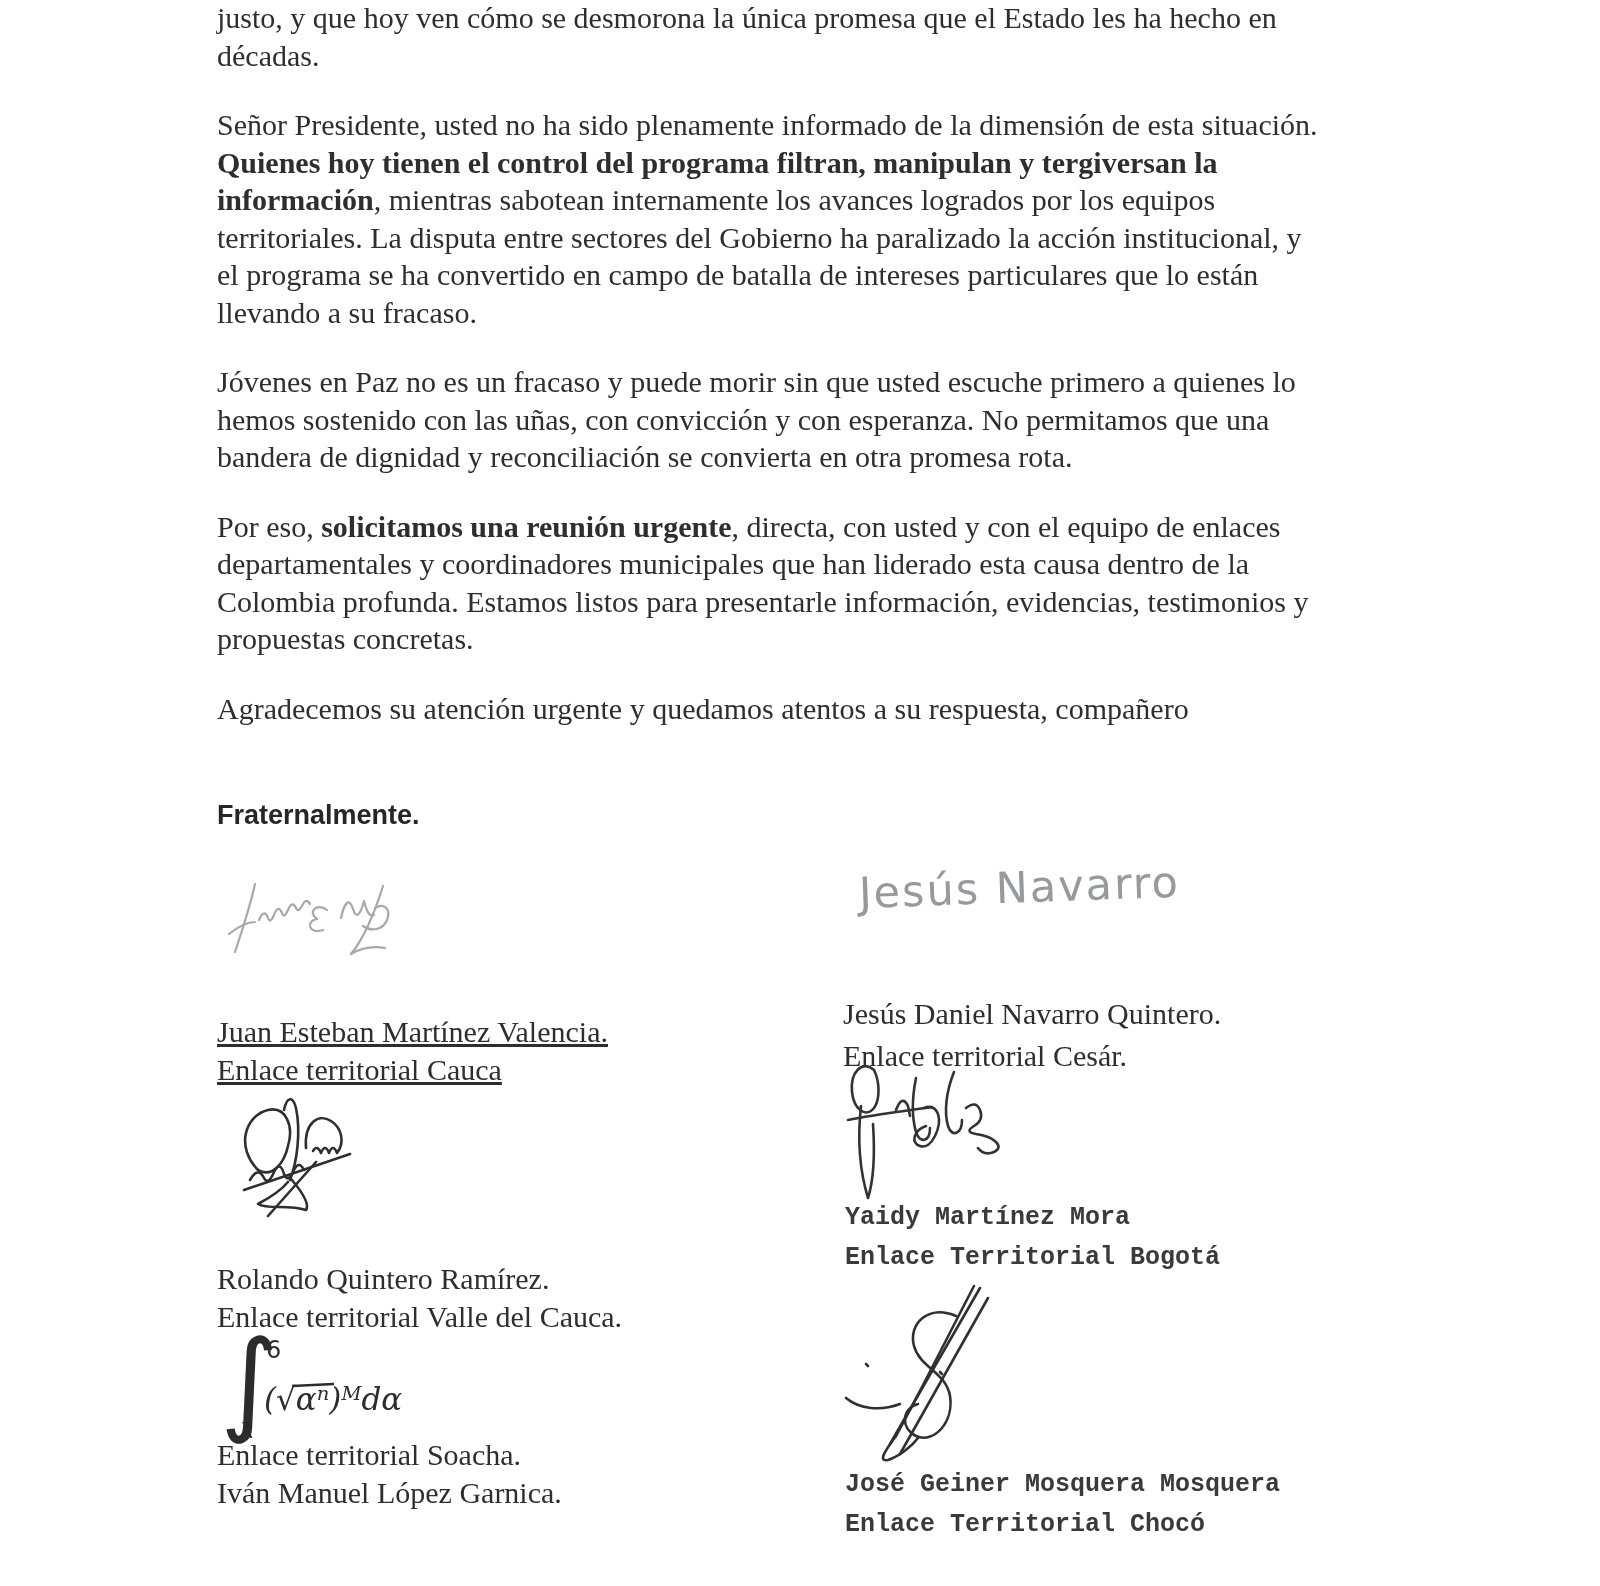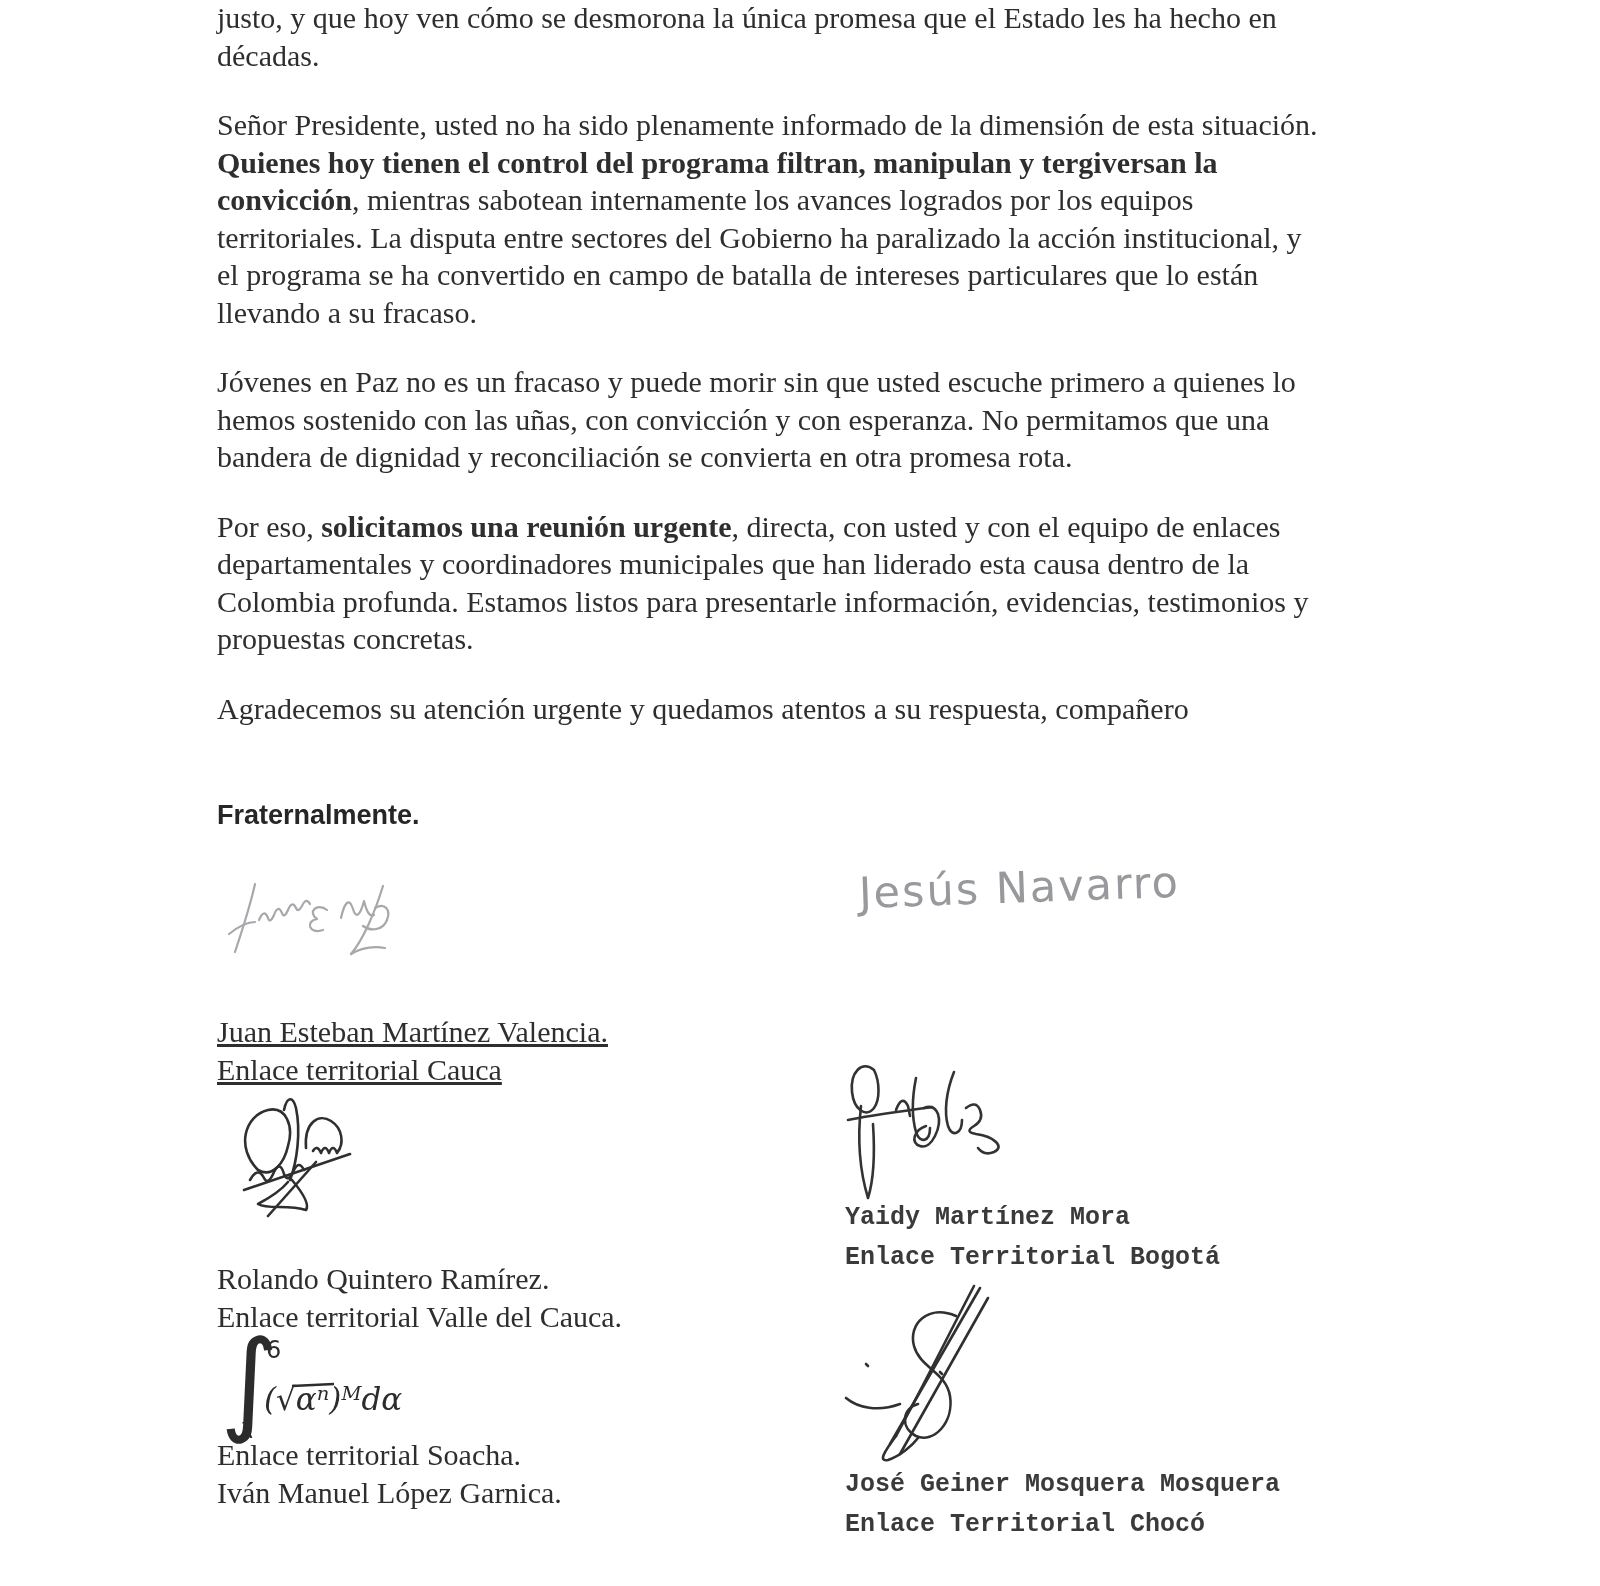--- a/index.html
+++ b/index.html
@@ -51,21 +51,21 @@
 <div class="page">
 
   <div class="letter-body">
       <div class="para">
         <div class="line"><span>justo, y que hoy ven cómo se desmorona la única promesa que el Estado les ha hecho en</span></div>
         <div class="line"><span>décadas.</span></div>
       </div>
       <div class="para">
         <div class="line"><span>Señor Presidente, usted no ha sido plenamente informado de la dimensión de esta situación.</span></div>
         <div class="line"><span class="b">Quienes hoy tienen el control del programa filtran, manipulan y tergiversan la</span></div>
-        <div class="line"><span class="b">convicción</span><span>, mientras sabotean internamente los avances logrados por los equipos</span></div>
+        <div class="line"><span class="b">información</span><span>, mientras sabotean internamente los avances logrados por los equipos</span></div>
         <div class="line"><span>territoriales. La disputa entre sectores del Gobierno ha paralizado la acción institucional, y</span></div>
         <div class="line"><span>el programa se ha convertido en campo de batalla de intereses particulares que lo están</span></div>
         <div class="line"><span>llevando a su fracaso.</span></div>
       </div>
       <div class="para">
         <div class="line"><span>Jóvenes en Paz no es un fracaso y puede morir sin que usted escuche primero a quienes lo</span></div>
         <div class="line"><span>hemos sostenido con las uñas, con convicción y con esperanza. No permitamos que una</span></div>
         <div class="line"><span>bandera de dignidad y reconciliación se convierta en otra promesa rota.</span></div>
       </div>
       <div class="para">
@@ -125,20 +125,22 @@
   </svg>
 
   <div class="sig-text sig-serif" style="left:217px;top:1436px;">
     <div class="line">Enlace territorial Soacha.</div>
     <div class="line">Iván Manuel López Garnica.</div>
   </div>
 
   <div class="hand-jesus">Jesús Navarro</div>
 
   <div class="sig-text sig-serif sig-jesus-block" style="left:843px;top:993px;">
+    <div class="line">Jesús Daniel Navarro Quintero.</div>
+    <div class="line">Enlace territorial Cesár.</div>
   </div>
 
   <svg class="sig-svg" style="left:838px;top:1050px;" width="165" height="155" viewBox="0 0 165 155">
     <g stroke="#333333" stroke-width="2.6">
       <path d="M36,20 C24,10 12,22 14,42 C16,60 28,68 36,58 C42,50 42,32 36,20"></path>
       <path d="M23,56 C19,92 23,125 30,148 C35,132 37,104 35,74"></path>
       <path d="M10,70 C38,64 68,61 94,57"></path>
       <path d="M58,60 q6,-16 12,-4 l2,10"></path>
       <path d="M78,28 C74,48 74,68 78,82 C82,94 92,92 92,78"></path>
       <path d="M86,58 q10,-4 14,6 C104,76 94,100 82,96 C72,93 76,80 88,76"></path>

